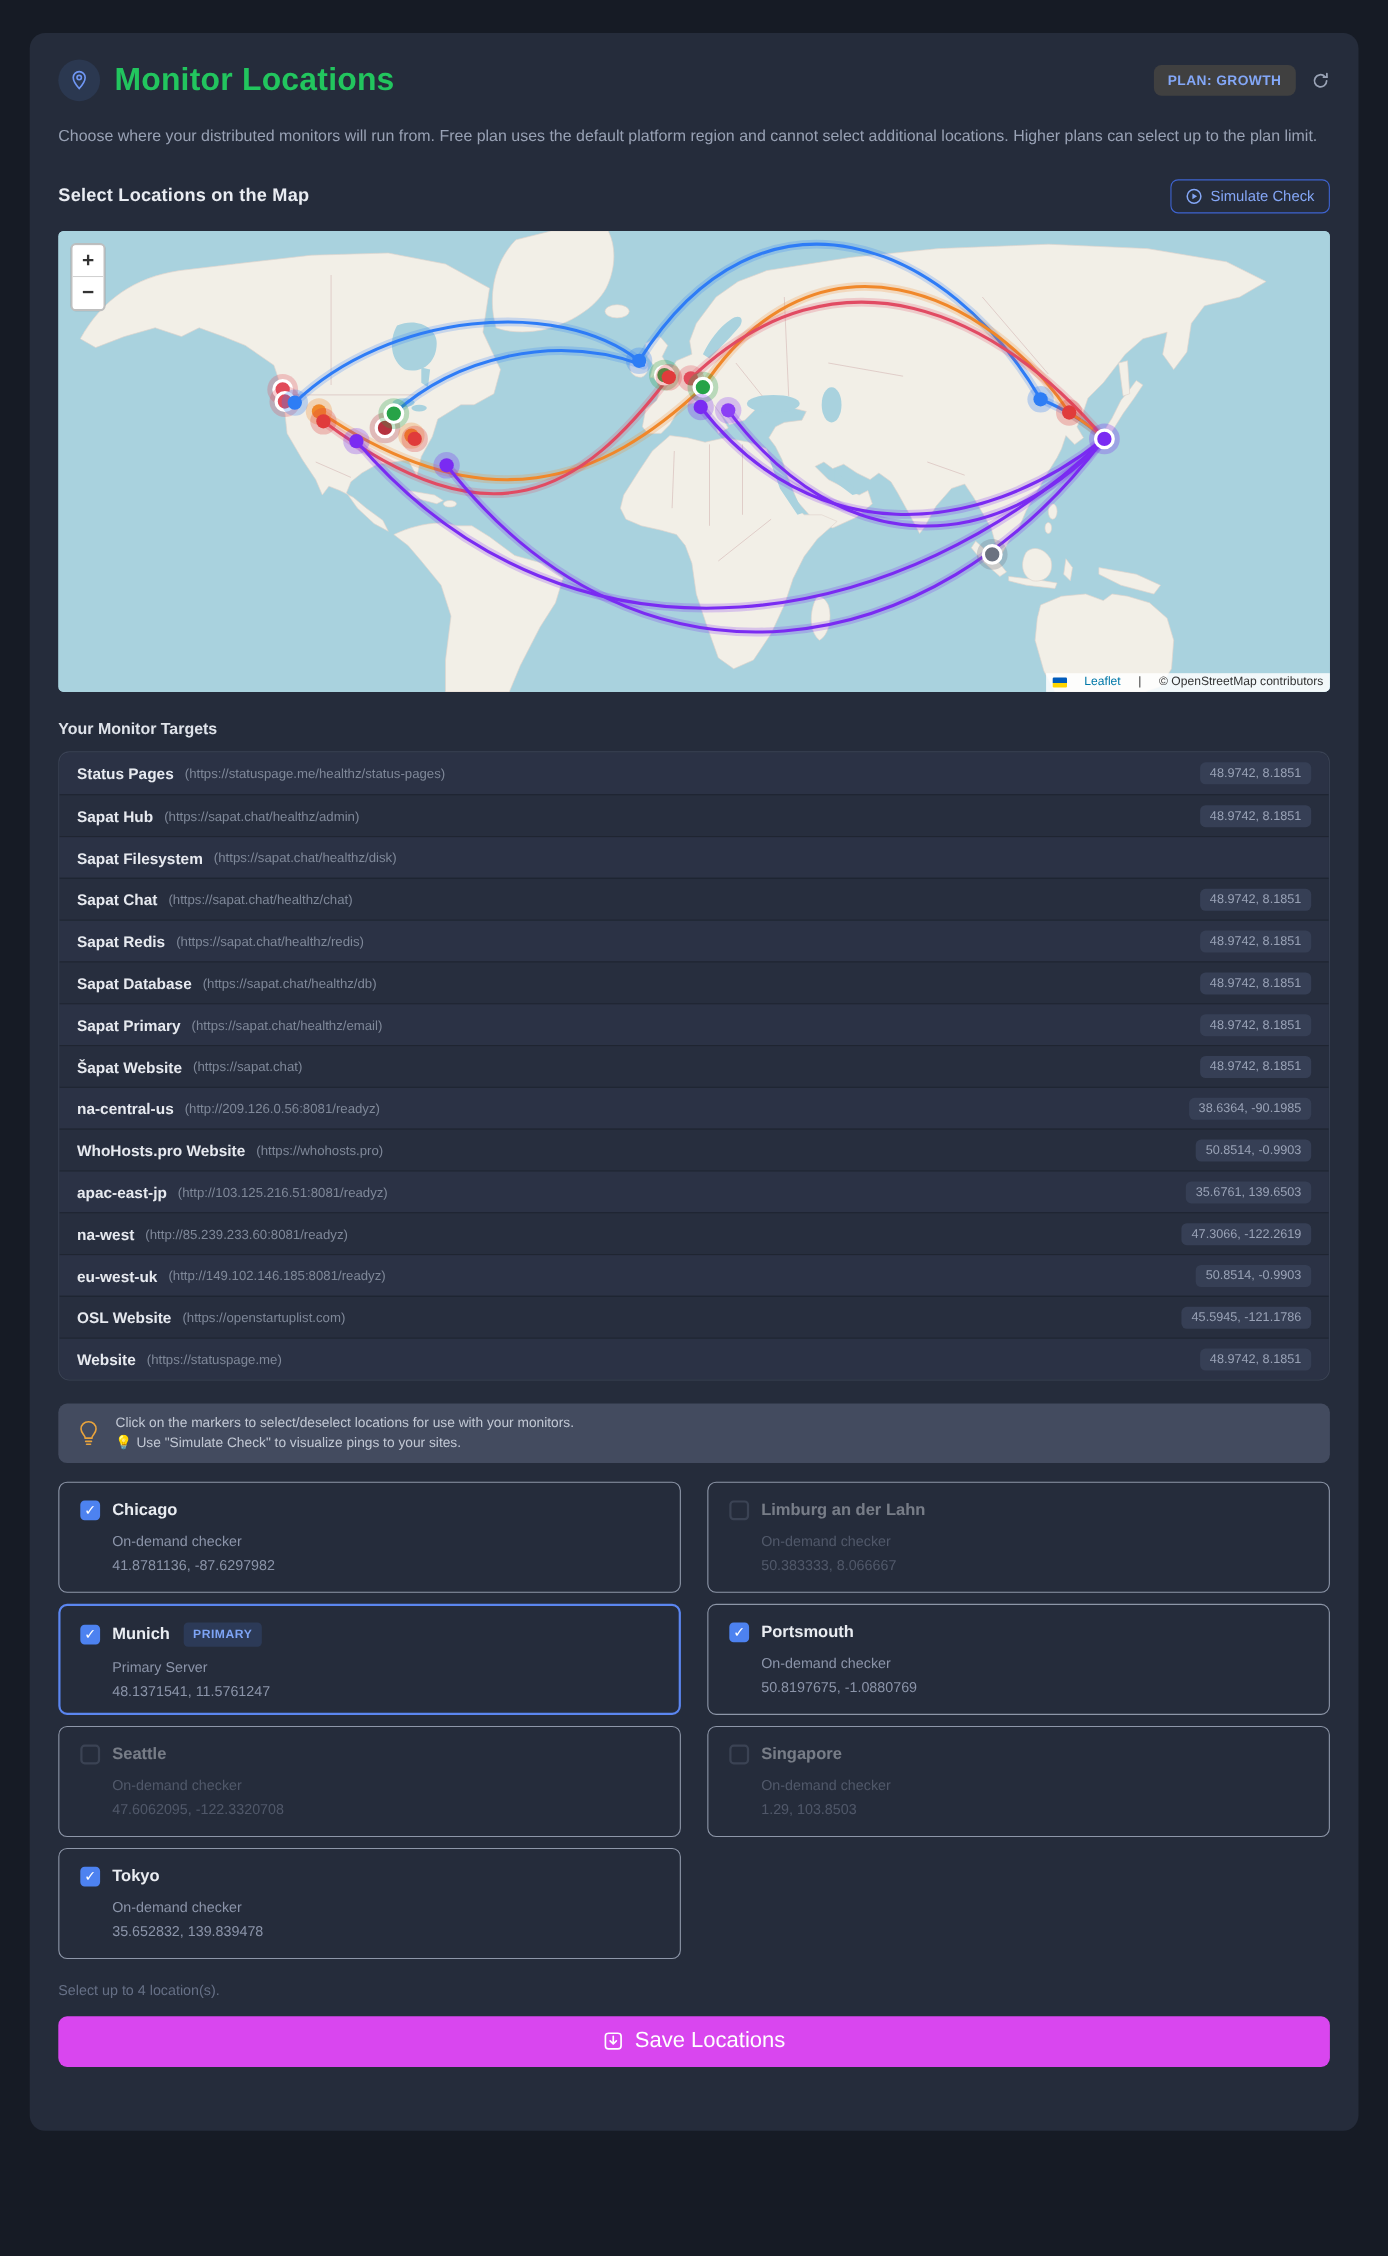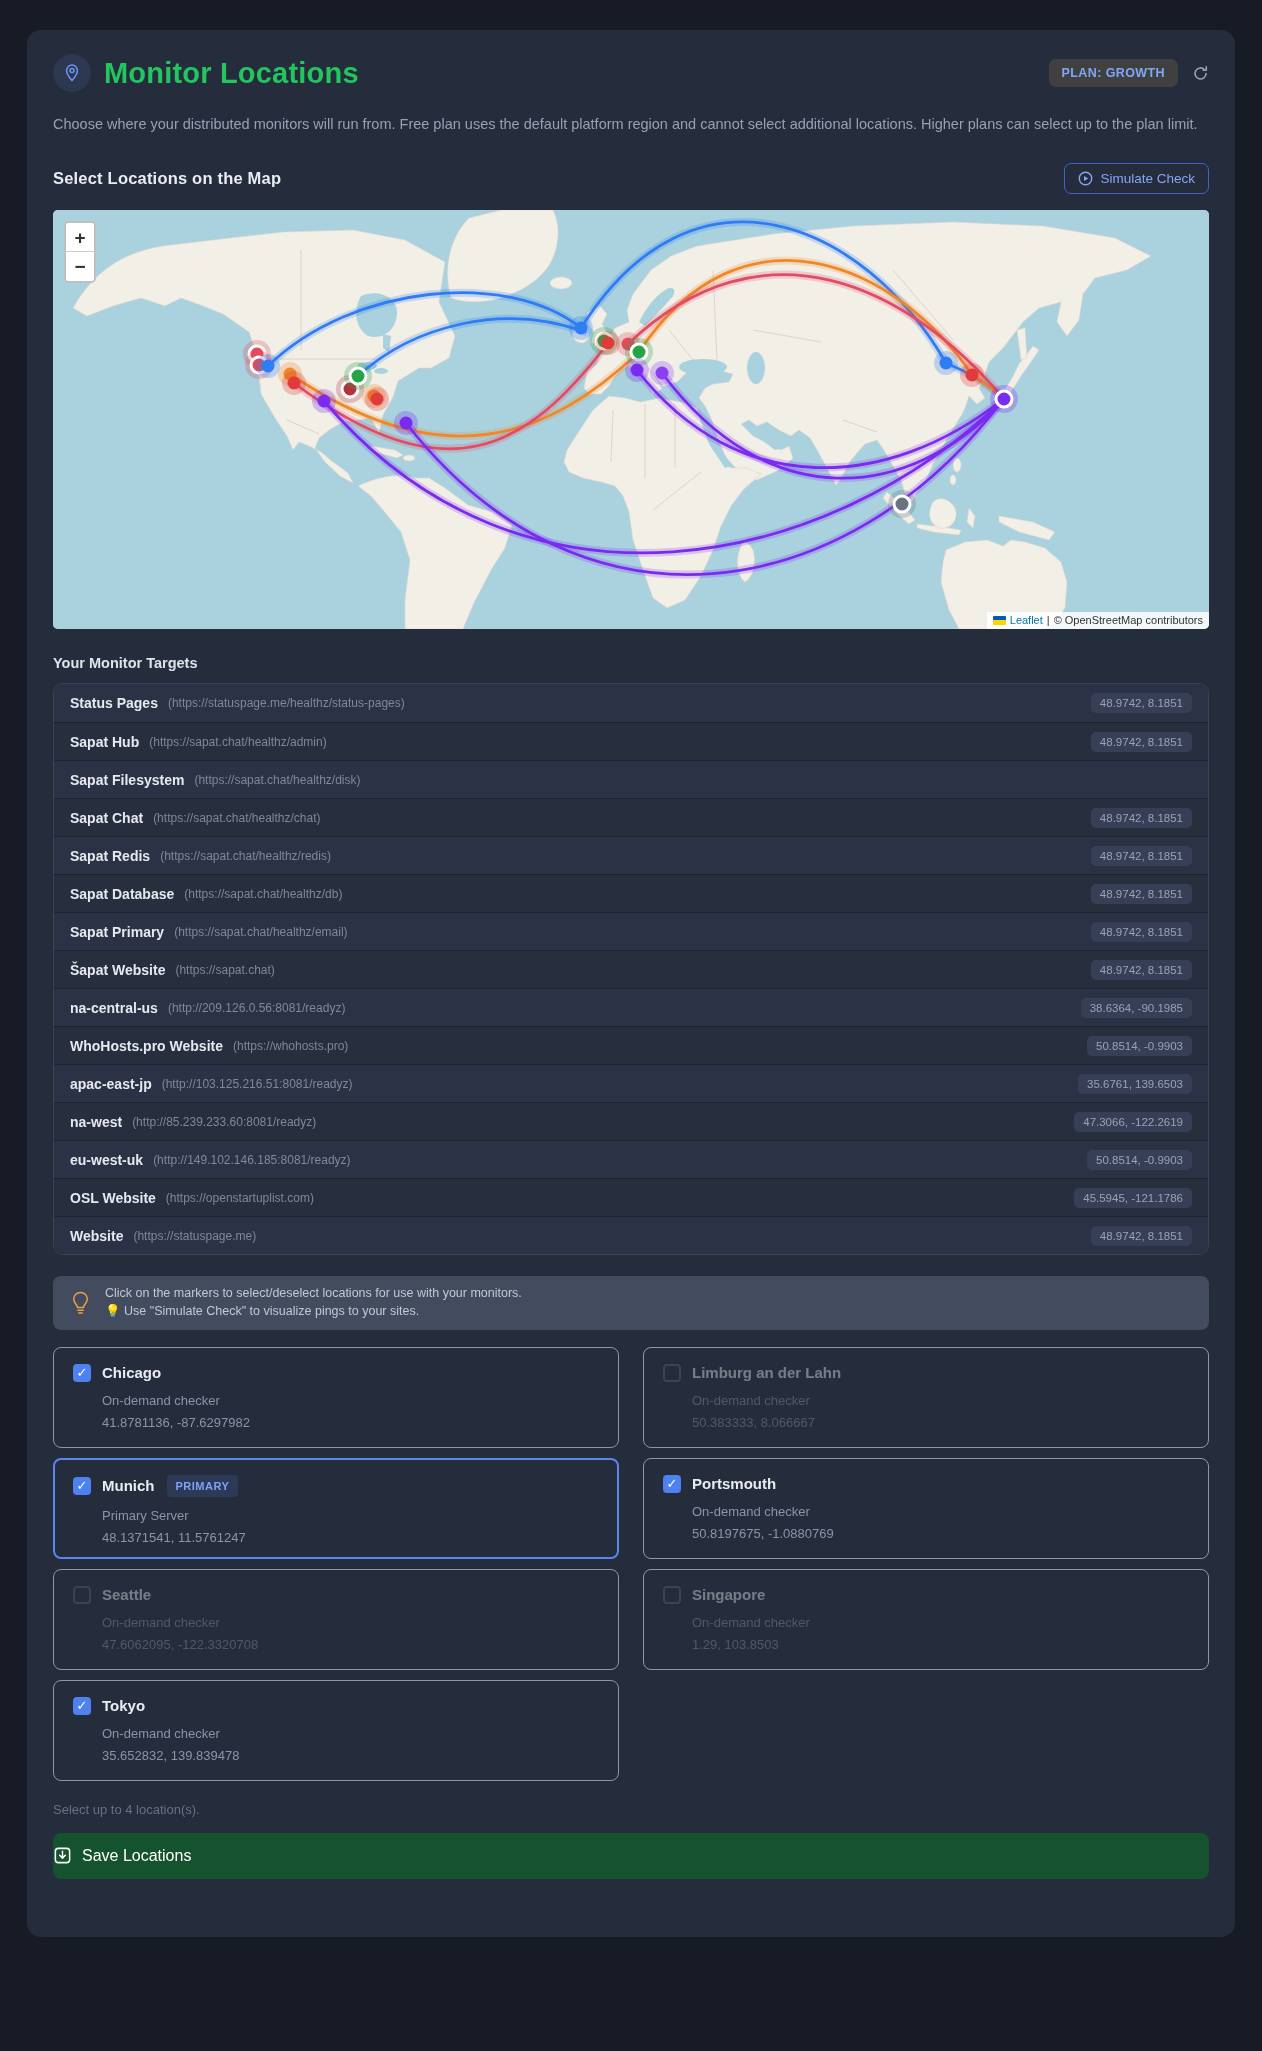--- a/index.html
+++ b/index.html
@@ -50,21 +50,21 @@
   }
   .zoomctl button {
     display: block; width: 100%; height: 29px; background: #fff; border: none;
     font-size: 19px; font-weight: 700; color: #333; cursor: pointer; line-height: 1;
     font-family: inherit;
   }
   .zoomctl button:first-child { border-bottom: 1px solid #ccc; }
   .attrib {
     position: absolute; right: 0; bottom: 0; z-index: 5;
     background: rgba(255,255,255,.85); padding: 2px 6px 3px;
-    font-size: 11px; color: #333; display: flex; align-items: center; gap: 4px; text-align: center;
+    font-size: 11px; color: #333; display: flex; align-items: center; gap: 16px; text-align: center;
   }
   .attrib a { color: #0078a8; text-decoration: none; }
   .ua-flag { display: inline-block; width: 13px; height: 9px; border-radius: 1px;
     background: linear-gradient(#005bbb 50%, #ffd500 50%); }
   
   .tgt-h { margin-top: 26px; font-size: 14.5px; font-weight: 600; color: #dfe3ea; }
   .tgt-list {
     margin-top: 12px; border: 1px solid #3a4254; border-radius: 10px; overflow: hidden;
   }
   .t-row {
@@ -118,22 +118,22 @@
     font-size: 11px; font-weight: 700; letter-spacing: .5px;
     padding: 5px 9px; border-radius: 4px;
   }
   .r-desc, .r-coords { font-size: 13px; color: #8b94a9; margin-left: 29px; }
   .r-desc { margin-top: 11px; }
   .r-coords { margin-top: 7px; }
   .foot-note { margin-top: 21px; font-size: 13px; color: #667086; }
   
   .save-btn {
     margin-top: 16px; width: 100%; height: 46px; border: none; border-radius: 8px;
-    background: #14532d; color: #fff; font-size: 16px; font-family: inherit;
-    display: flex; align-items: center; gap: 10px; cursor: pointer;
+    background: #d946ef; color: #fff; font-size: 20px; font-family: inherit;
+    display: flex; align-items: center; justify-content: center; gap: 10px; cursor: pointer;
   }
 </style>
 </head>
 <body>
 
 <div class="page">
   <div class="panel">
 
     <div class="hdr">
       <span class="hdr-ico">

